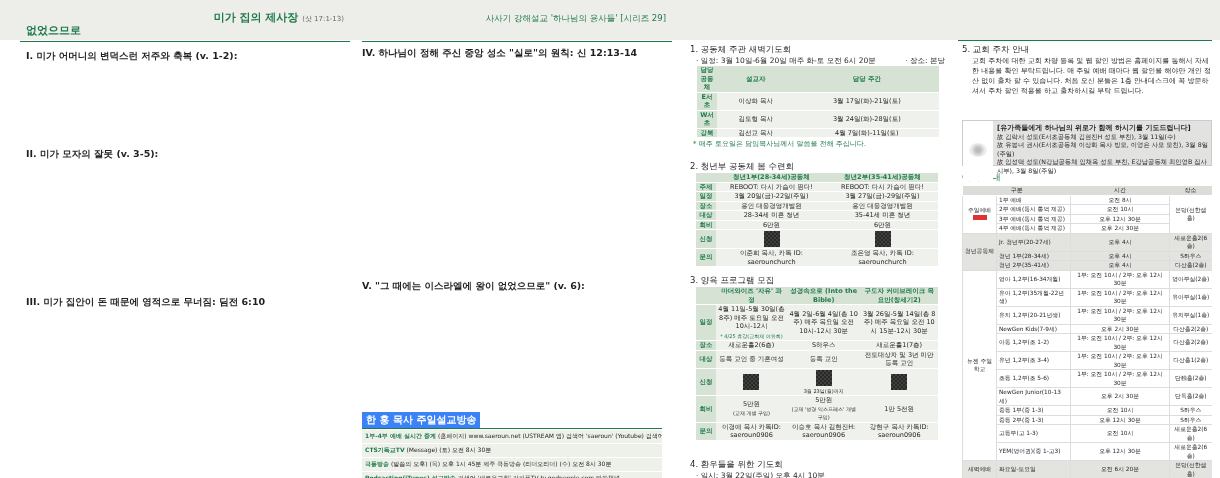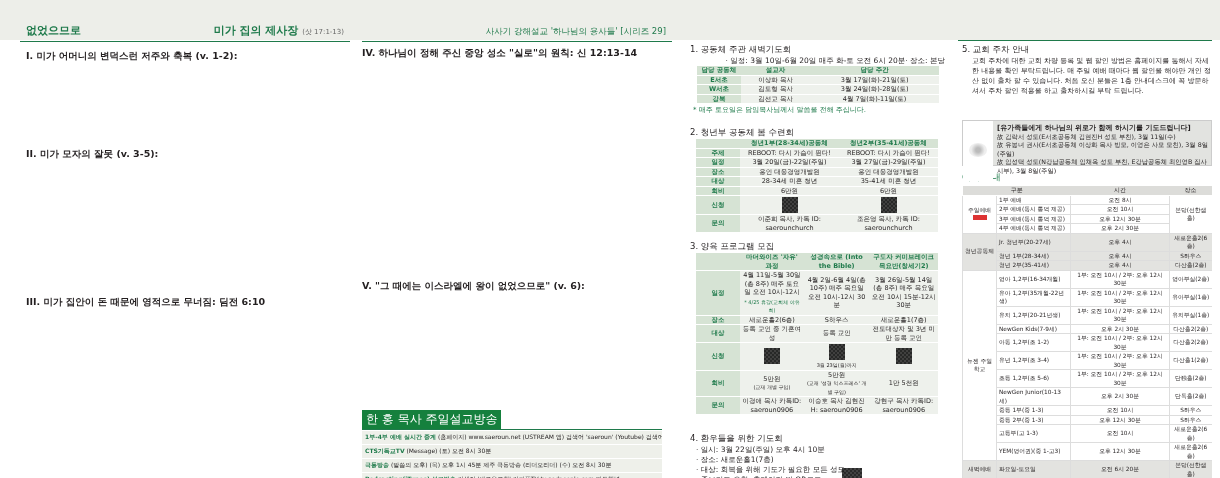--- a/index.html
+++ b/index.html
@@ -5,36 +5,36 @@
 *{box-sizing:border-box;margin:0;padding:0}
 body{width:1220px;height:478px;background:#fff;font-family:"DejaVu Sans","Liberation Sans",sans-serif;color:#231f20;position:relative;overflow:hidden}
 .topband{position:absolute;left:0;top:0;width:1220px;height:40px;background:#edeee9}
 .page{position:absolute;top:0;height:478px}
 .p1{left:20px;width:330px}
 .p2{left:362px;width:300px}
 .p3{left:690px;width:255px}
 .p4{left:962px;width:250px}
 .hdr{position:absolute;top:22px;left:0;right:0;height:20px;border-bottom:1.5px solid #1f7a4b}
 .hdr .l{position:absolute;left:6px;bottom:3px;font-size:11px;font-weight:bold;color:#1f7a4b}
-.hdr .r{position:absolute;right:6px;bottom:3px;font-size:11px;font-weight:bold;color:#1f7a4b}
+.hdr .r{position:absolute;right:6px;bottom:16px;font-size:11px;font-weight:bold;color:#1f7a4b}
 .hdr .r small{font-size:7px;font-weight:normal;color:#666}
 .hdr .sub{font-size:8.5px;font-weight:normal}
 .sect{position:absolute;left:6px;font-size:9.5px;font-weight:bold}
 .ad-h{font-size:8.5px;font-weight:normal;margin-top:6px}
 .ad-b{font-size:7.5px;padding-left:6px;line-height:10px}
 table{border-collapse:collapse;width:100%}
 td,th{font-size:6.5px;text-align:center;border-bottom:1px solid #fff;padding:0 2px;line-height:8.5px;font-weight:normal}
 .gt th{background:#d6e3d4;color:#1f7a4b;font-weight:bold}
-.gt td.k{background:#d6e3d4;color:#1f7a4b;font-weight:bold;width:44px}
+.gt td.k{background:#d6e3d4;color:#1f7a4b;font-weight:bold;width:20px}
 .gt td{background:#eef1ec}
 .qr{width:16px;height:16px;margin:1px auto;background:repeating-linear-gradient(90deg,#222 0 2px,#fff 2px 3px),#222;background-blend-mode:multiply;opacity:.85;
  background-image:linear-gradient(45deg,#222 25%,transparent 25%,transparent 75%,#222 75%),linear-gradient(45deg,#222 25%,#fff 25%,#fff 75%,#222 75%);background-size:4px 4px;background-position:0 0,2px 2px}
 .note{color:#1f7a4b;font-size:7px;margin-top:1px}
 .bcast{position:absolute;left:0;top:408px;width:300px}
-.bcast .bt{background:#15803d;color:#fff;font-size:12px;font-weight:normal;display:inline-block;padding:1px 4px}
+.bcast .bt{background:#3b82f6;color:#fff;font-size:10px;font-weight:bold;display:inline-block;padding:1px 4px}
 .bcast .bl{border-top:1px solid #1f7a4b}
 .bcast .row{background:#eef0ea;font-size:6px;padding:2px 3px;margin-top:1px;white-space:nowrap;overflow:hidden}
 .bcast b{color:#1f7a4b}
 .box{background:#e2e3e0;border:1px solid #ccc;height:46px;position:relative;margin-top:6px}
 .box .img{position:absolute;left:0;top:0;width:30px;height:60px;background:#fff}
 .box .img span{position:absolute;left:6px;top:22px;width:18px;height:14px;border-radius:50%;background:radial-gradient(circle,#bbb 20%,#eee 60%)}
 .box .tx{position:absolute;left:34px;top:3px;font-size:6.3px;line-height:8.5px}
 .box .tx b{font-size:7px}
 .st{color:#1f7a4b;font-size:9px;font-weight:normal;margin-top:5px;margin-bottom:2px}
 .wt th{background:#dcdcd9;font-size:6px}
@@ -71,21 +71,21 @@
     <div class="row"><b>CTS기독교TV</b> <span>(Message) (토) 오전 8시 30분</span></div>
     <div class="row"><b>극동방송</b> <span>(말씀의 오후) (목) 오후 1시 45분   제주 극동방송 (리더오리더) (수) 오전 8시 30분</span></div>
     <div class="row"><b>Podcasting(iTunes) 설교방송</b> <span>검색어 '새로운교회'   갓피플TV tv.godpeople.com 말씀채널</span></div>
   </div>
 </div>
 
 <div class="page p3">
   <div style="position:absolute;top:44px;left:0;right:0">
 
     <div class="ad-h" style="margin-top:0">1. 공동체 주관 새벽기도회</div>
-    <div class="ad-b" style="display:flex;justify-content:flex-end">
+    <div class="ad-b" style="display:flex;justify-content:space-between">
         <span>· 일정: 3월 10일-6월 20일 매주 화-토 오전 6시 20분</span>
         <span>· 장소: 본당</span>
       </div>
     <table class="gt" style="margin-left:7px;width:242px">
       <tbody>
           <tr>
             <th>담당 공동체</th>
             <th>설교자</th>
             <th>담당 주간</th>
           </tr>

